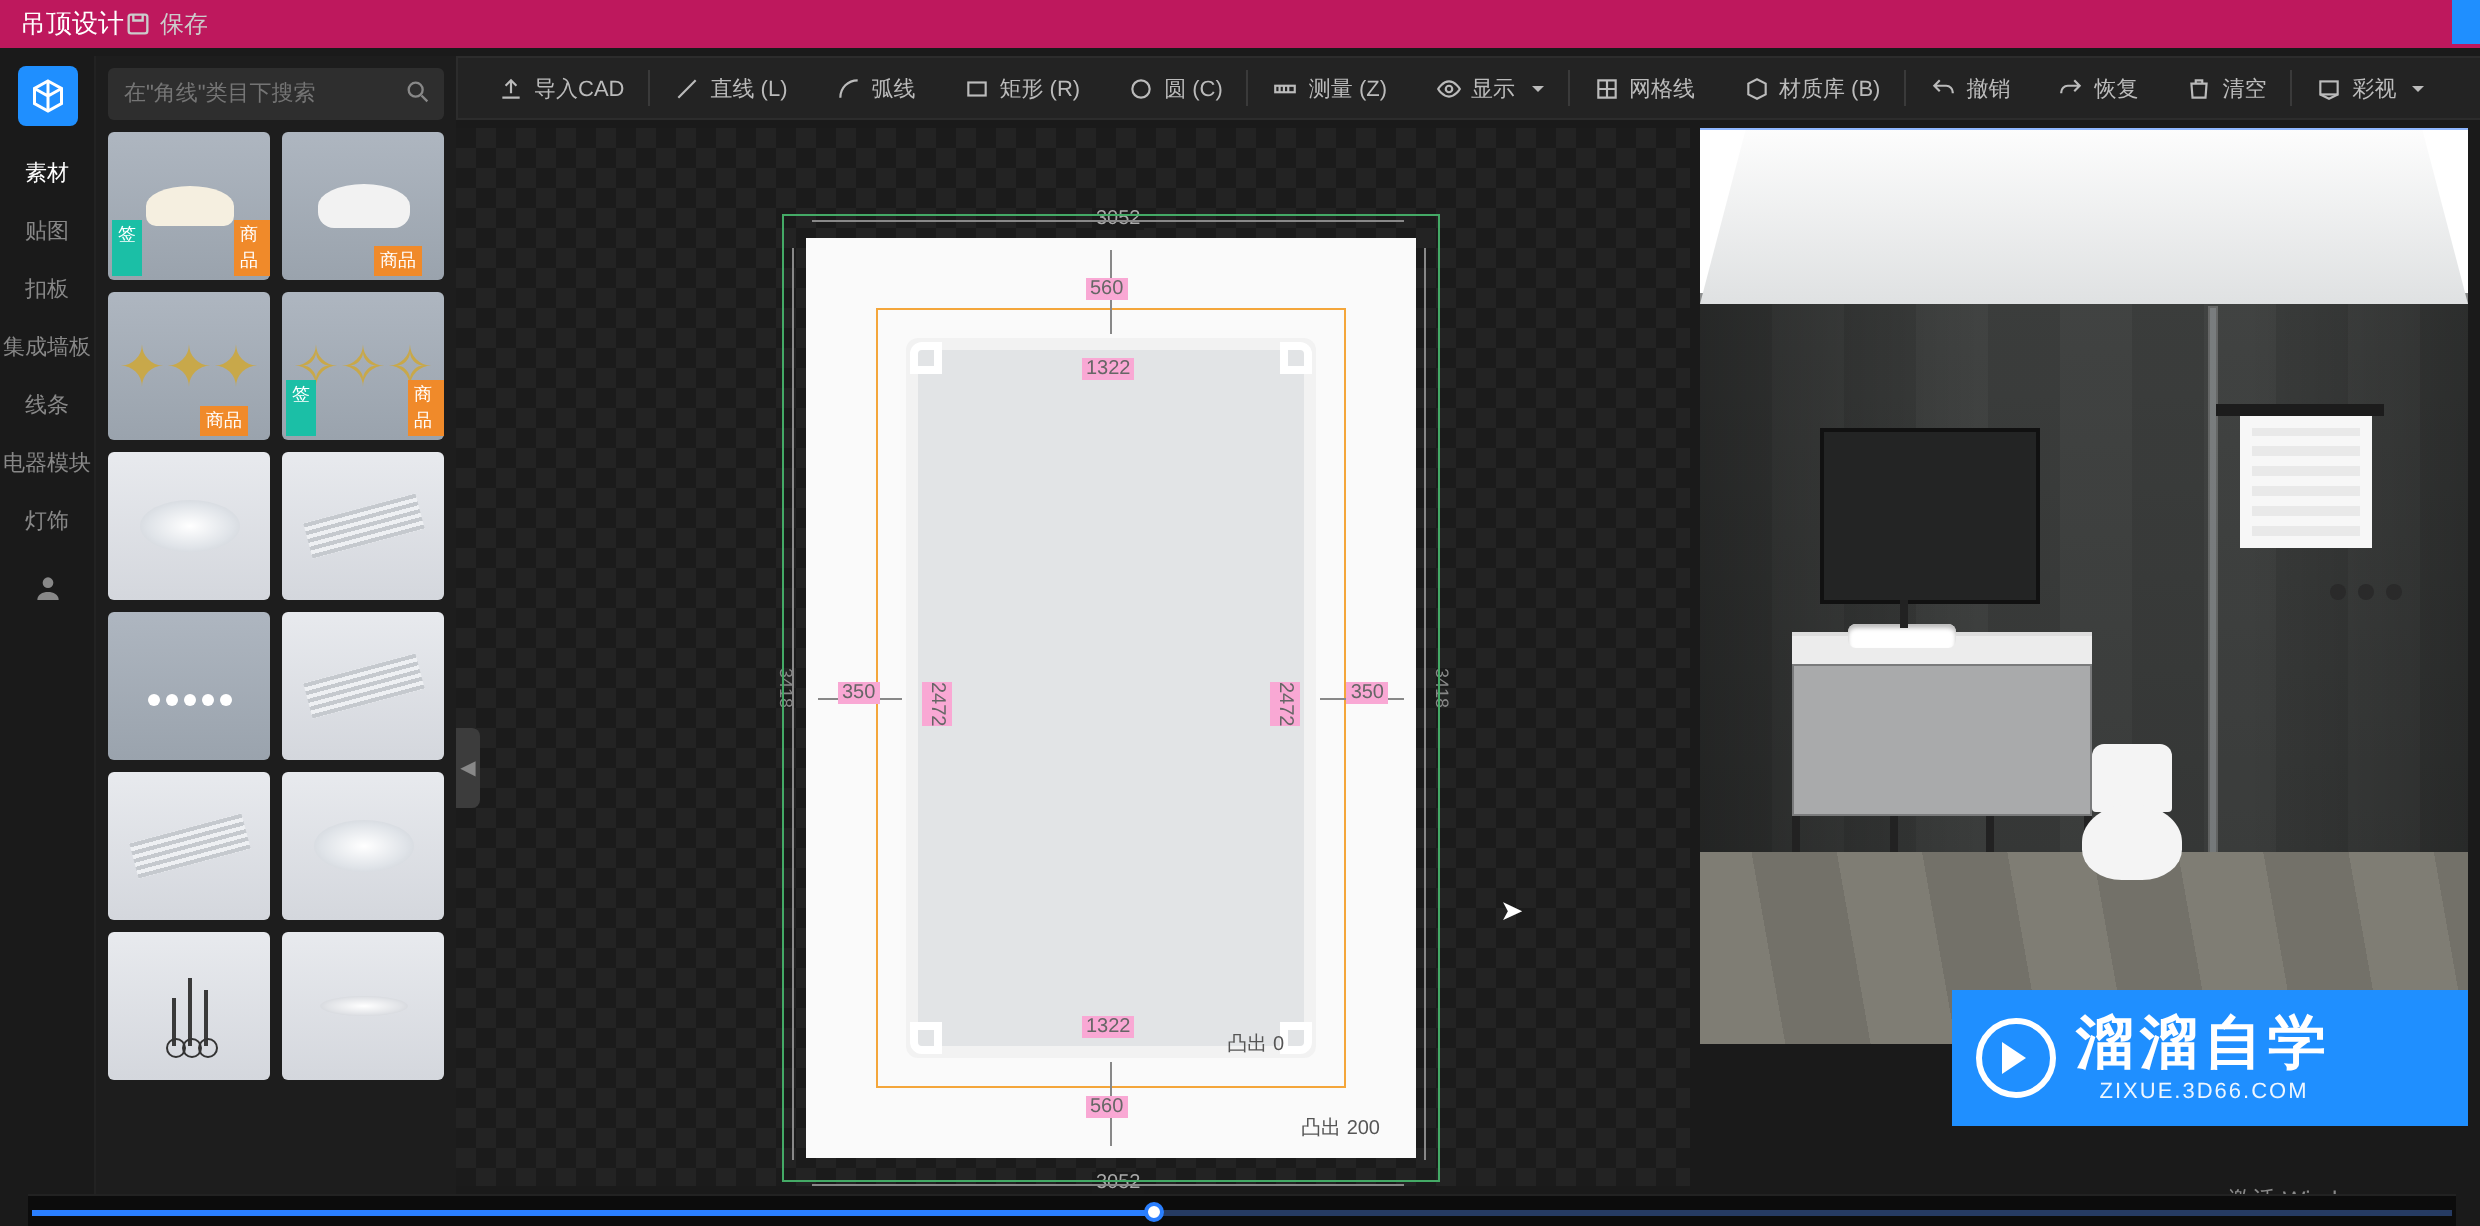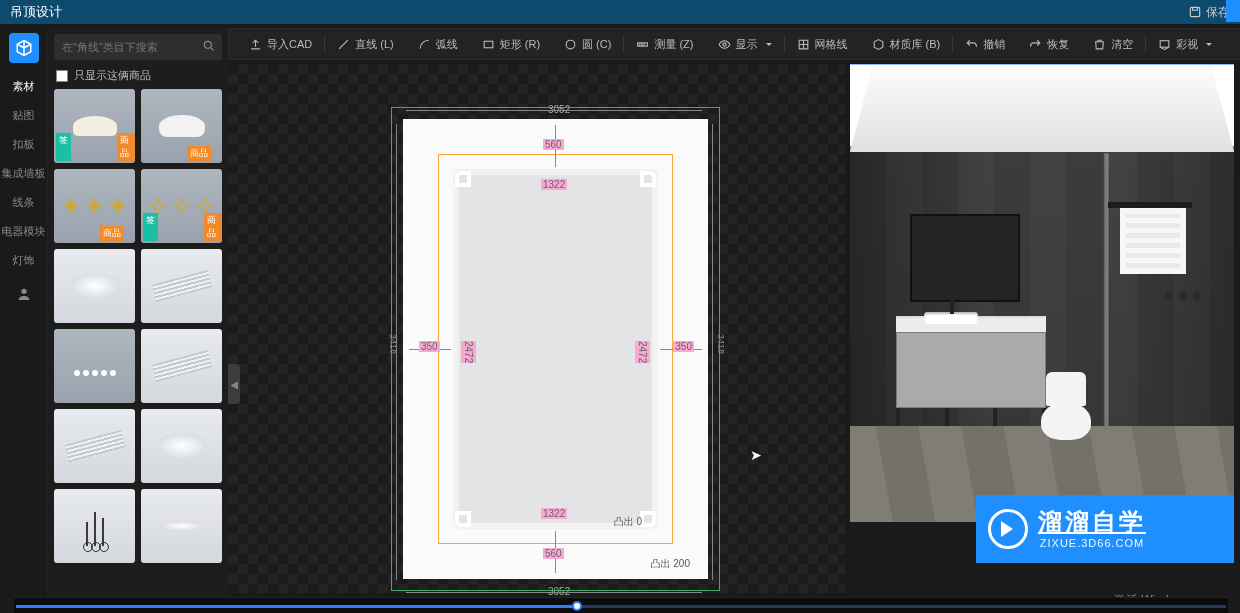--- a/index.html
+++ b/index.html
@@ -5,23 +5,22 @@
   * { box-sizing: border-box; margin: 0; padding: 0; }
   body {
     width: 1240px; height: 613px;
     background: #1a1a1a;
     font-family: "Microsoft YaHei", Arial, sans-serif;
     font-size: 12px; color: #ccc;
     overflow: hidden; position: relative;
   }
   
   .header {
-    height: 24px; background: #0c4a6e;
+    height: 24px; background: #be185d;
     display: flex; align-items: center; padding: 0 10px;
-    justify-content: space-between;
   }
   .header .title { color: #fff; font-size: 13px; }
   .header .right { display: flex; align-items: center; gap: 10px; }
   .save-btn { color: #ccc; display: flex; align-items: center; gap: 4px; cursor: pointer;}
   .blue-strip { width: 14px; height: 22px; background: #1f8fff; position:absolute; right:0; top:0;}
   
   .panel {
     position:absolute; top:24px; left:0; right:0; bottom:0;
   }
   .left-col {
@@ -173,21 +172,21 @@
 
   
   .watermark{
     position:absolute; right:6px; bottom:50px; width:258px; height:68px;
     background:#1f8fff; display:flex; align-items:center; gap:10px;
     padding:0 12px; color:#fff;
   }
   .watermark .play{width:40px;height:40px;border:3px solid #fff;border-radius:50%;display:flex;align-items:center;justify-content:center;}
   .watermark .play::after{content:"";border:8px solid transparent;border-left:12px solid #fff;margin-left:5px;}
   .watermark .txt{display:flex;flex-direction:column;line-height:1.2;}
-  .watermark .main{font-size:24px;letter-spacing:3px;font-weight:600;text-decoration:underline;}
+  .watermark .main{font-size:29px;letter-spacing:3px;font-weight:600;}
   .watermark .sub{font-size:11px;letter-spacing:1px;opacity:.92;text-align:center;}
 
   .win-act{
     position:absolute; right:50px; bottom:4px; color:#8a8a8a; font-size:12px;
     text-align:right; line-height:1.4;
   }
 
   .timeline{
     position:absolute; left:14px; right:12px; bottom:0; height:16px;
     background:#0c0c0c; border-top:1px solid #222;
@@ -243,24 +242,20 @@
 
   <div class="lib-col">
     <div class="search">
       <input placeholder="在&quot;角线&quot;类目下搜索" style="">
       <span class="mag">
         <svg width="14" height="14" viewBox="0 0 24 24" fill="none" stroke="#888" stroke-width="2">
             <circle cx="10" cy="10" r="6"></circle>
             <path d="M20 20l-5-5"></path>
           </svg>
       </span>
-    </div>
-    <div class="filter-row">
-      <span class="cb"></span>
-      <span>只显示这俩商品</span>
     </div>
     <div class="thumbs">
       <div class="thumb blueish">
         <div class="shade"></div>
         <div class="badge">
             <span class="b-teal">签</span>
             <span class="b-orange">商品</span>
           </div>
       </div>
       <div class="thumb blueish">

